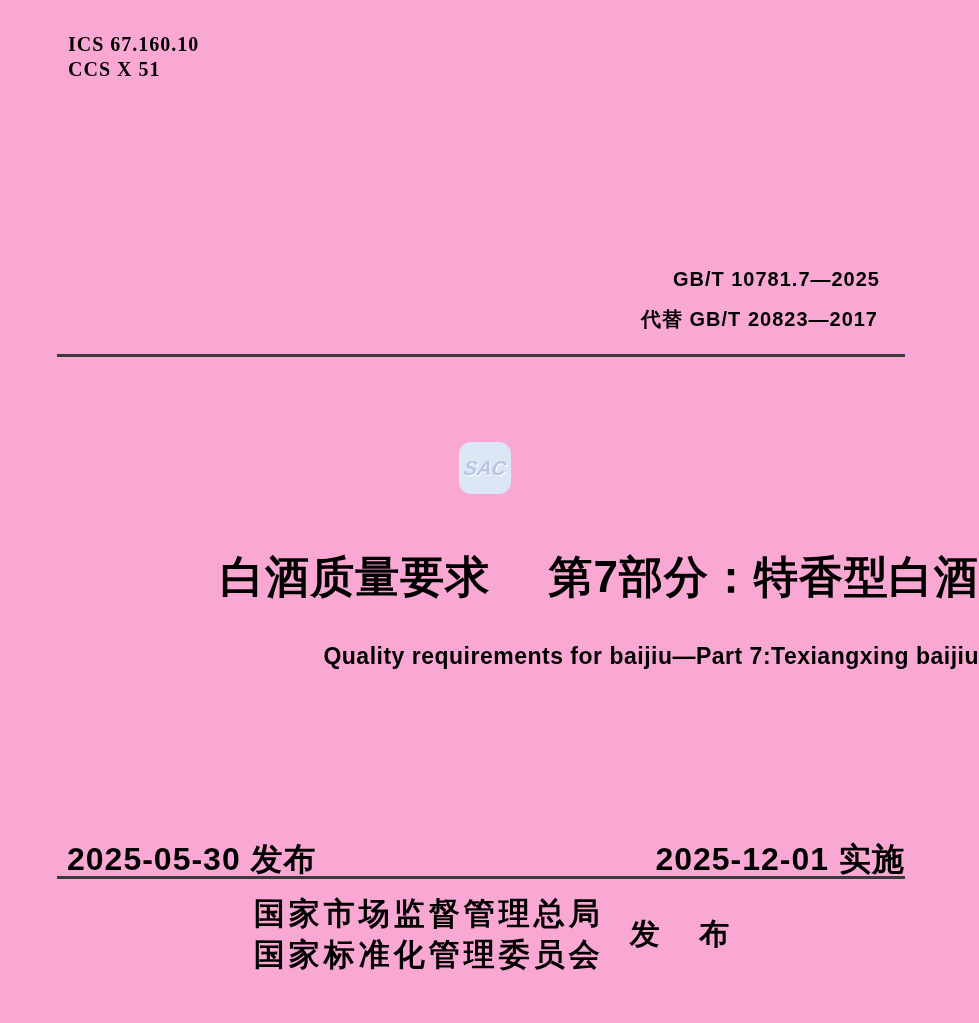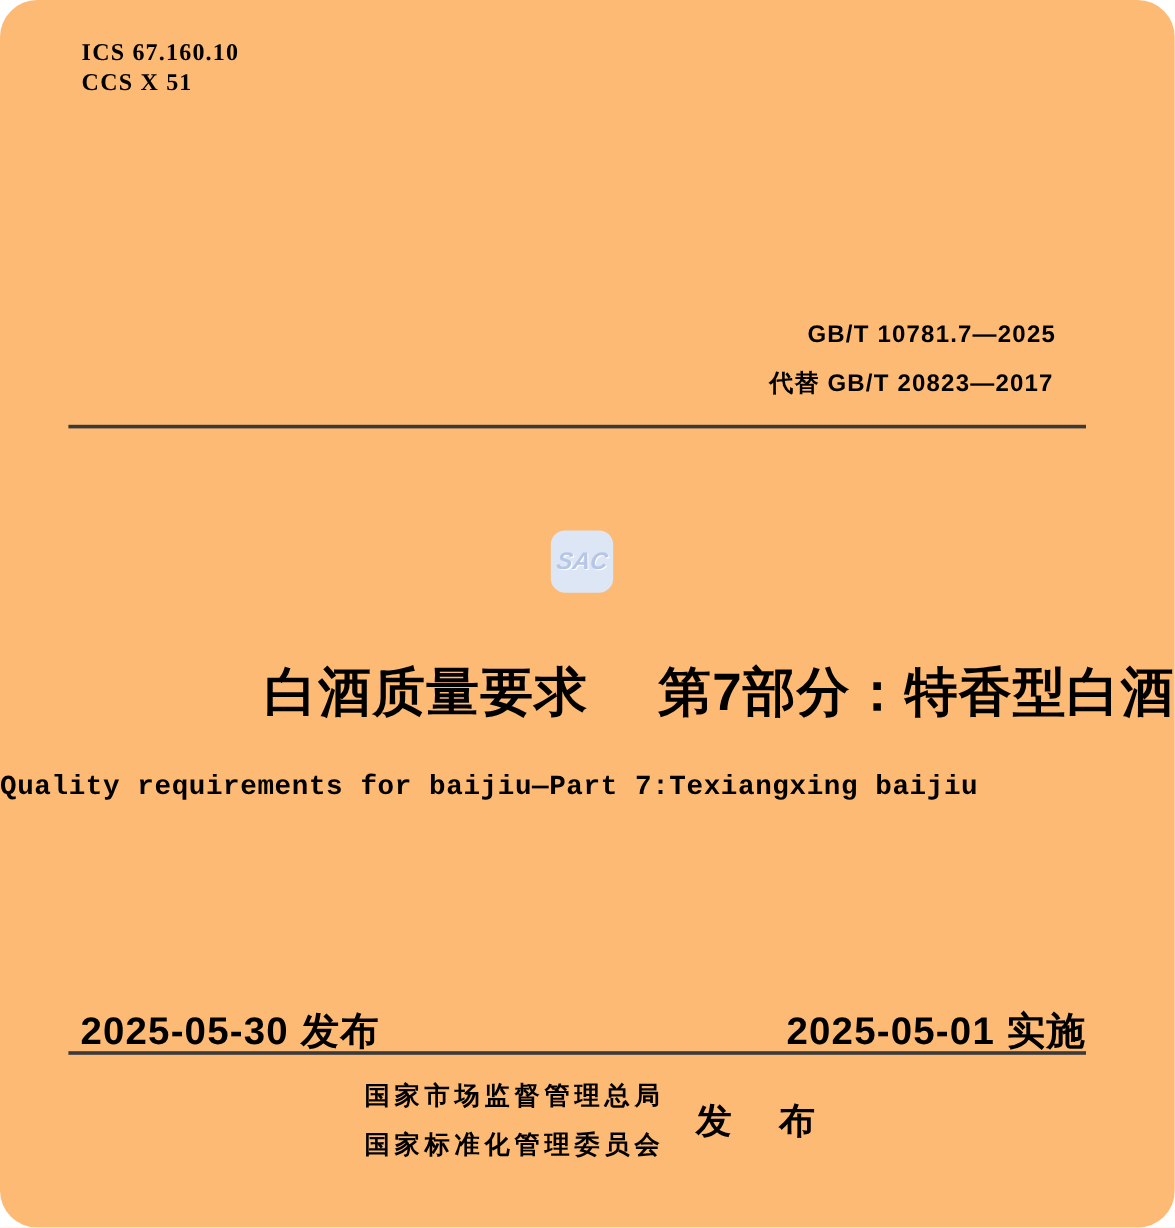--- a/index.html
+++ b/index.html
@@ -1,24 +1,23 @@
 <!DOCTYPE html>
 <html><head>
 <meta charset="utf-8">
 <style>
   html, body { margin: 0; padding: 0; background: #ffffff; }
   .page {
     position: relative;
     width: 979px;
     height: 1023px;
-    background: #fdba74;
+    background: #f9a8d4;
     color: #000000;
     font-family: "Liberation Sans", sans-serif;
     overflow: hidden;
-    border-radius: 31px;
   }
   .ics {
     position: absolute;
     left: 68px;
     top: 32px;
     font-family: "Liberation Serif", serif;
     font-weight: bold;
     font-size: 20px;
     line-height: 25px;
     letter-spacing: 1px;
@@ -100,22 +99,22 @@
     font-size: 44px;
     letter-spacing: 1px;
     white-space: nowrap;
   }
   .title-en {
     position: absolute;
     left: 0;
     top: 643px;
     width: 100%;
     margin: 0;
-    text-align: left;
-    font-family: Liberation Mono, monospace;
+    text-align: right;
+    font-family: Liberation Sans, sans-serif;
     font-weight: bold;
     font-size: 23px;
     letter-spacing: 0.5px;
     white-space: nowrap;
   }
   .dates {
     position: absolute;
     left: 57px;
     top: 838px;
     width: 848px;
@@ -132,21 +131,21 @@
     top: 893px;
     width: 100%;
     display: flex;
     justify-content: center;
     align-items: center;
     gap: 26px;
   }
   .issuer-names {
     font-family: "Liberation Serif", serif;
     font-weight: bold;
-    font-size: 21px;
+    font-size: 31px;
     line-height: 41px;
     letter-spacing: 4px;
     white-space: nowrap;
     margin-left: 20px;
   }
   .publish {
     font-family: "Liberation Serif", serif;
     font-weight: bold;
     font-size: 30px;
     letter-spacing: 16px;
@@ -172,21 +171,21 @@
 
   <div class="watermark">
     <span>SAC</span>
   </div>
 
   <h2 class="title-cn">白酒质量要求　 第7部分：特香型白酒</h2>
   <h3 class="title-en">Quality requirements for baijiu—Part 7:Texiangxing baijiu</h3>
 
   <div class="dates">
     <span>2025-05-30 发布</span>
-    <span>2025-05-01 实施</span>
+    <span>2025-12-01 实施</span>
   </div>
 
   <div class="rule rule-bottom"></div>
 
   <div class="issuers">
     <div class="issuer-names">
       <div>国家市场监督管理总局</div>
       <div>国家标准化管理委员会</div>
     </div>
     <div class="publish">发 布</div>

